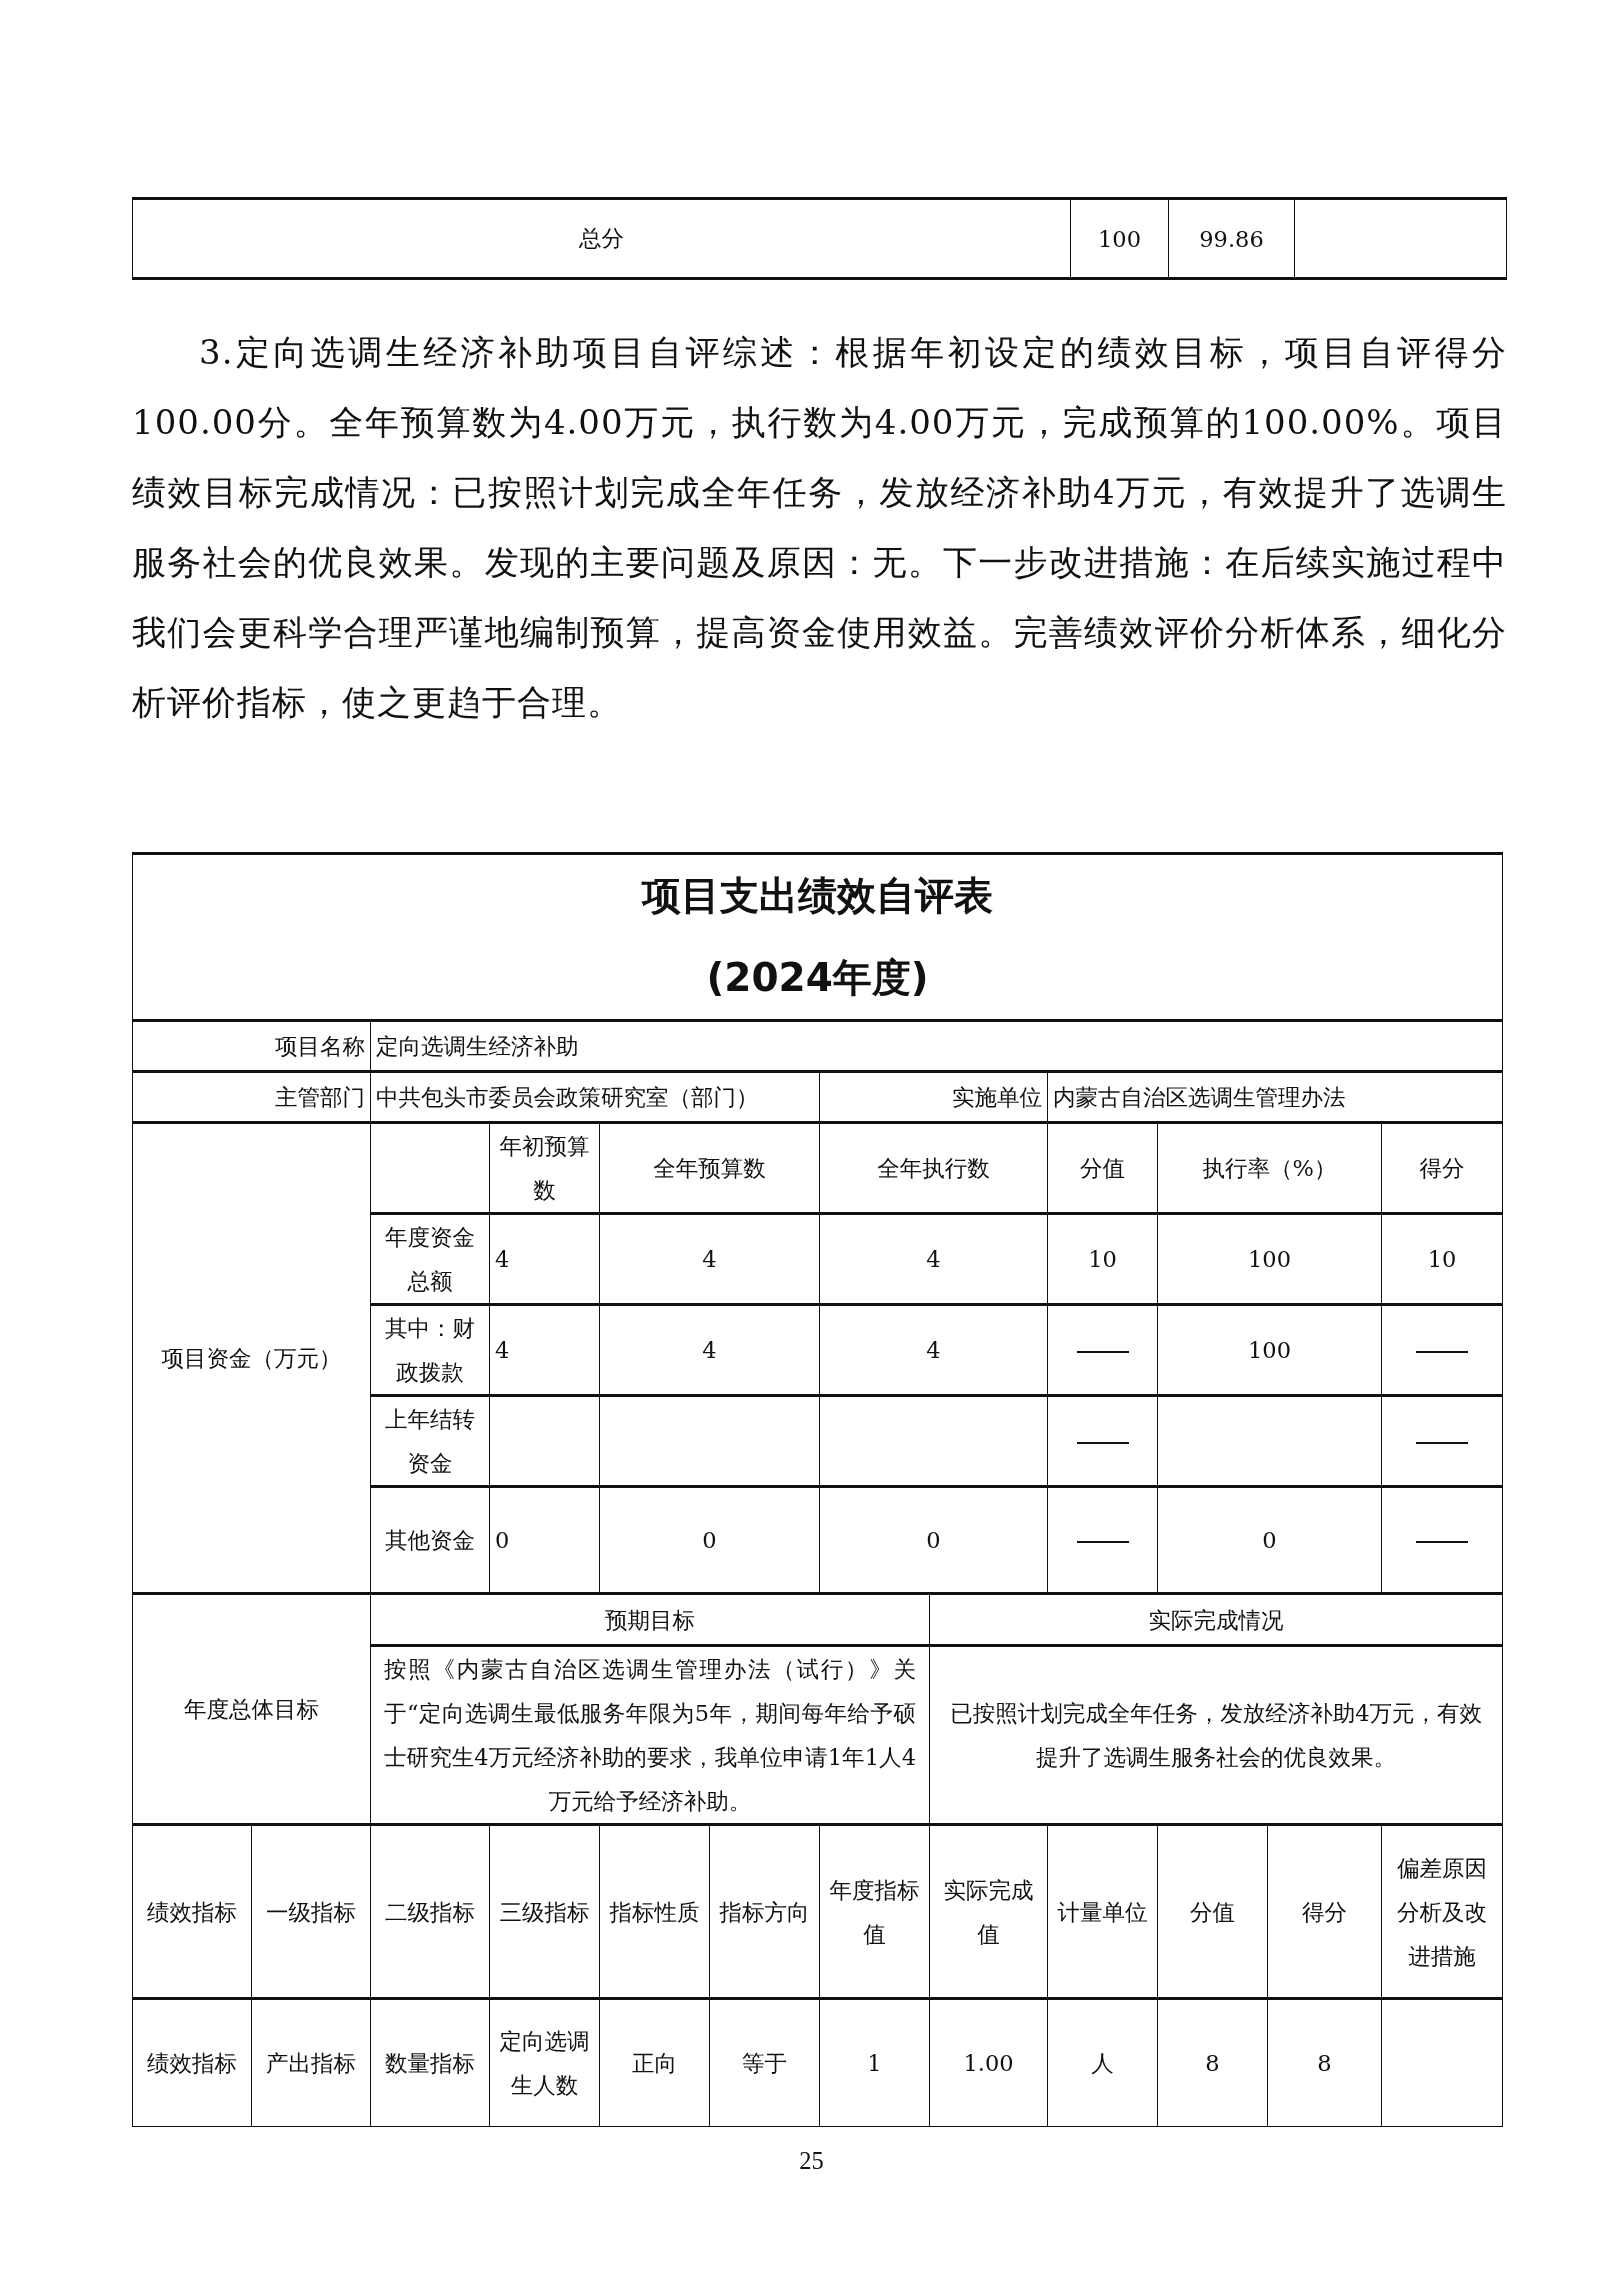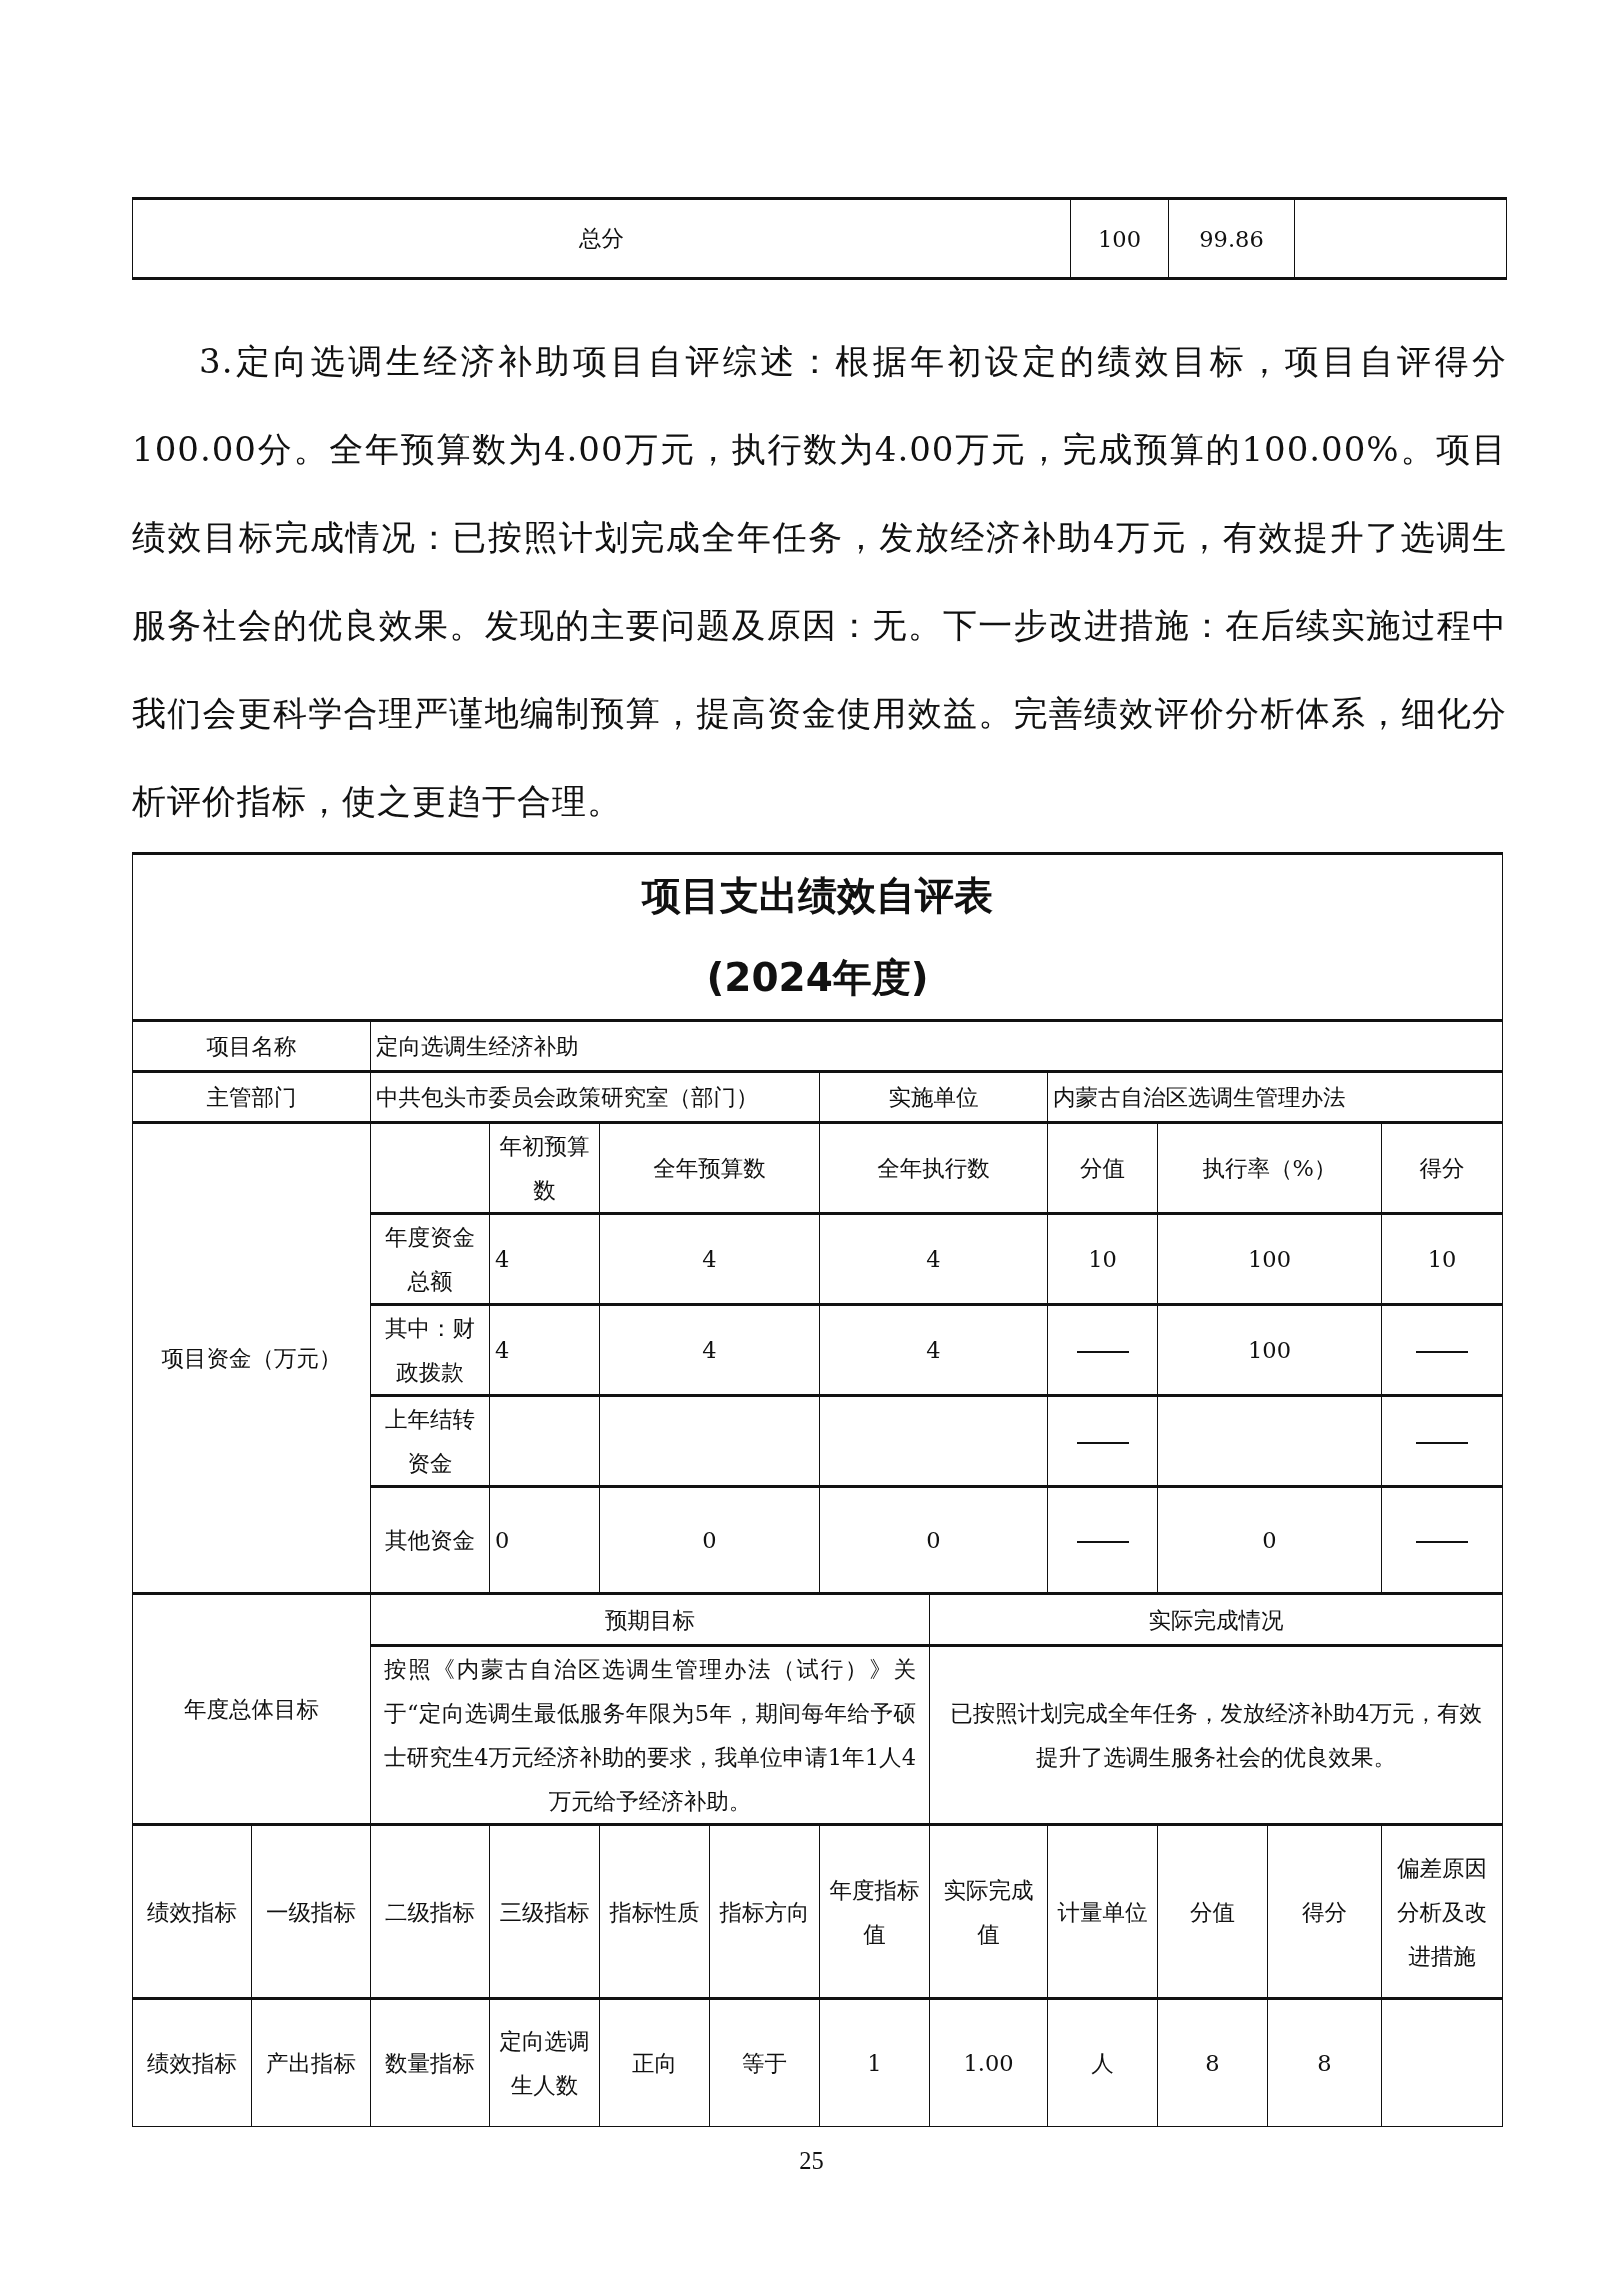--- a/index.html
+++ b/index.html
@@ -11,36 +11,36 @@
     position: absolute; left: 132px; top: 197px; width: 1375px; height: 83px;
     border-collapse: collapse; table-layout: fixed;
   }
   .top-table td {
     border: 1.5px solid #111; text-align: center; vertical-align: middle;
     font-size: 22.5px;
   }
   .top-table tr { border-top: 3.1px solid #111; border-bottom: 3.1px solid #111; }
   .para {
     position: absolute; left: 132px; top: 317px; width: 1375px;
-    font-size: 34px; line-height: 88px; text-align: justify;
+    font-size: 34px; line-height: 70px; text-align: justify;
     letter-spacing: 1px;
   }
   .para p { margin: 0; text-indent: 67px; }
   .main {
     position: absolute; left: 132px; top: 852px; width: 1363px;
     border-collapse: collapse; table-layout: fixed;
   }
   .main td {
     border: 1.5px solid #111; font-size: 22.5px; line-height: 44px;
     text-align: center; vertical-align: middle; padding: 0 5.1px;
     word-break: break-all;
   }
   .main tr.thick td { border-top: 3.1px solid #111; }
   .main td.left { text-align: left; }
-  .main td.right { }
+  .main td.right { text-align: right; }
   .main td.title {
     font-family: "DejaVu Sans", "Liberation Sans", sans-serif;
     font-weight: bold; font-size: 39px; line-height: 82px; height: 164px;
     border-top: 3.1px solid #111;
   }
   .dash { display: inline-block; width: 52px; height: 2px; background: #111; vertical-align: middle; }
   .pageno {
     position: absolute; left: 0; width: 1623px; top: 2147px; text-align: center;
     font-family: "Liberation Serif", serif; font-size: 24.5px;
   }

